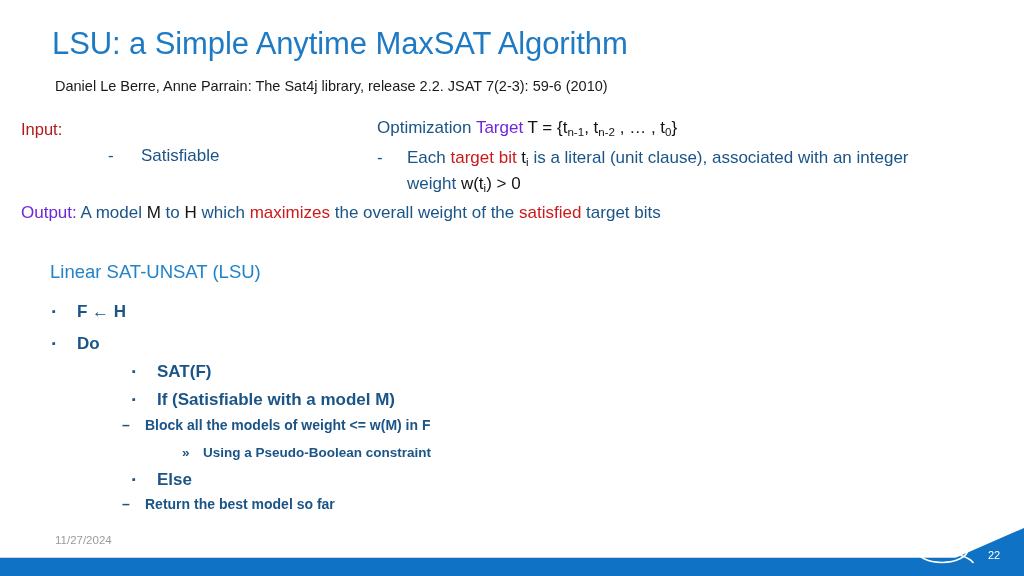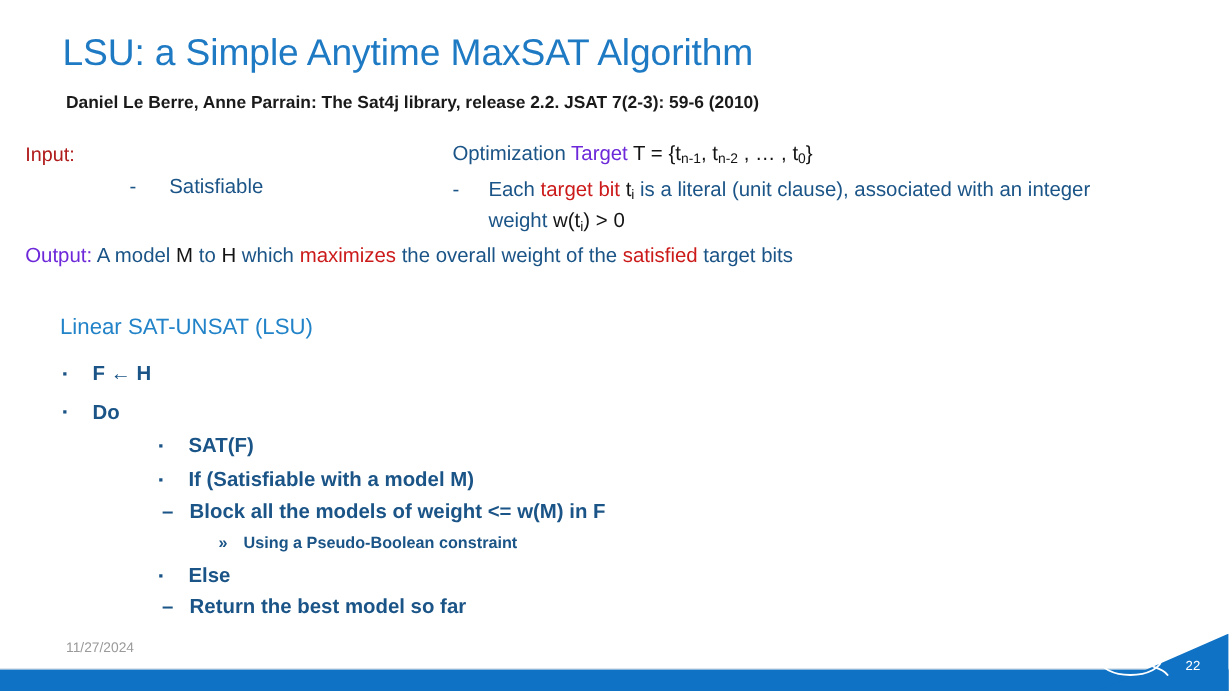--- a/index.html
+++ b/index.html
@@ -32,21 +32,20 @@
     letter-spacing: -0.1px;
     white-space: nowrap;
   }
   .citation {
     position: absolute;
     left: 55px;
     top: 78px;
     font-size: 14.5px;
     color: #1a1a1a;
     white-space: nowrap;
-    font-weight: bold;
   }
 
   
   .blue  { color: #1b5487; }
   .red   { color: #6d28d9; }
   .red2  { color: #cc1a1a; }
   .black { color: #141414; }
 
   
   .input-label {
@@ -141,21 +140,21 @@
 
   
   .lvl1 { left: 52px; font-size: 17px; }
   .lvl1 .marker { width: 25px; font-size: 11px; vertical-align: 2px; }
 
   
   .lvl2 { left: 88px; font-size: 17px; margin-left: 44px; }
   .lvl2 .marker { width: 25px; font-size: 11px; vertical-align: 2px; }
 
   
-  .lvl3 { left: 135px; font-size: 17px; }
+  .lvl3 { left: 122px; font-size: 14px; }
   .lvl3 .marker { width: 23px; }
 
   
   .lvl4 { left: 182px; font-size: 13.5px; }
   .lvl4 .marker { width: 21px; }
 
   
   .footer-date {
     position: absolute;
     left: 55px;

